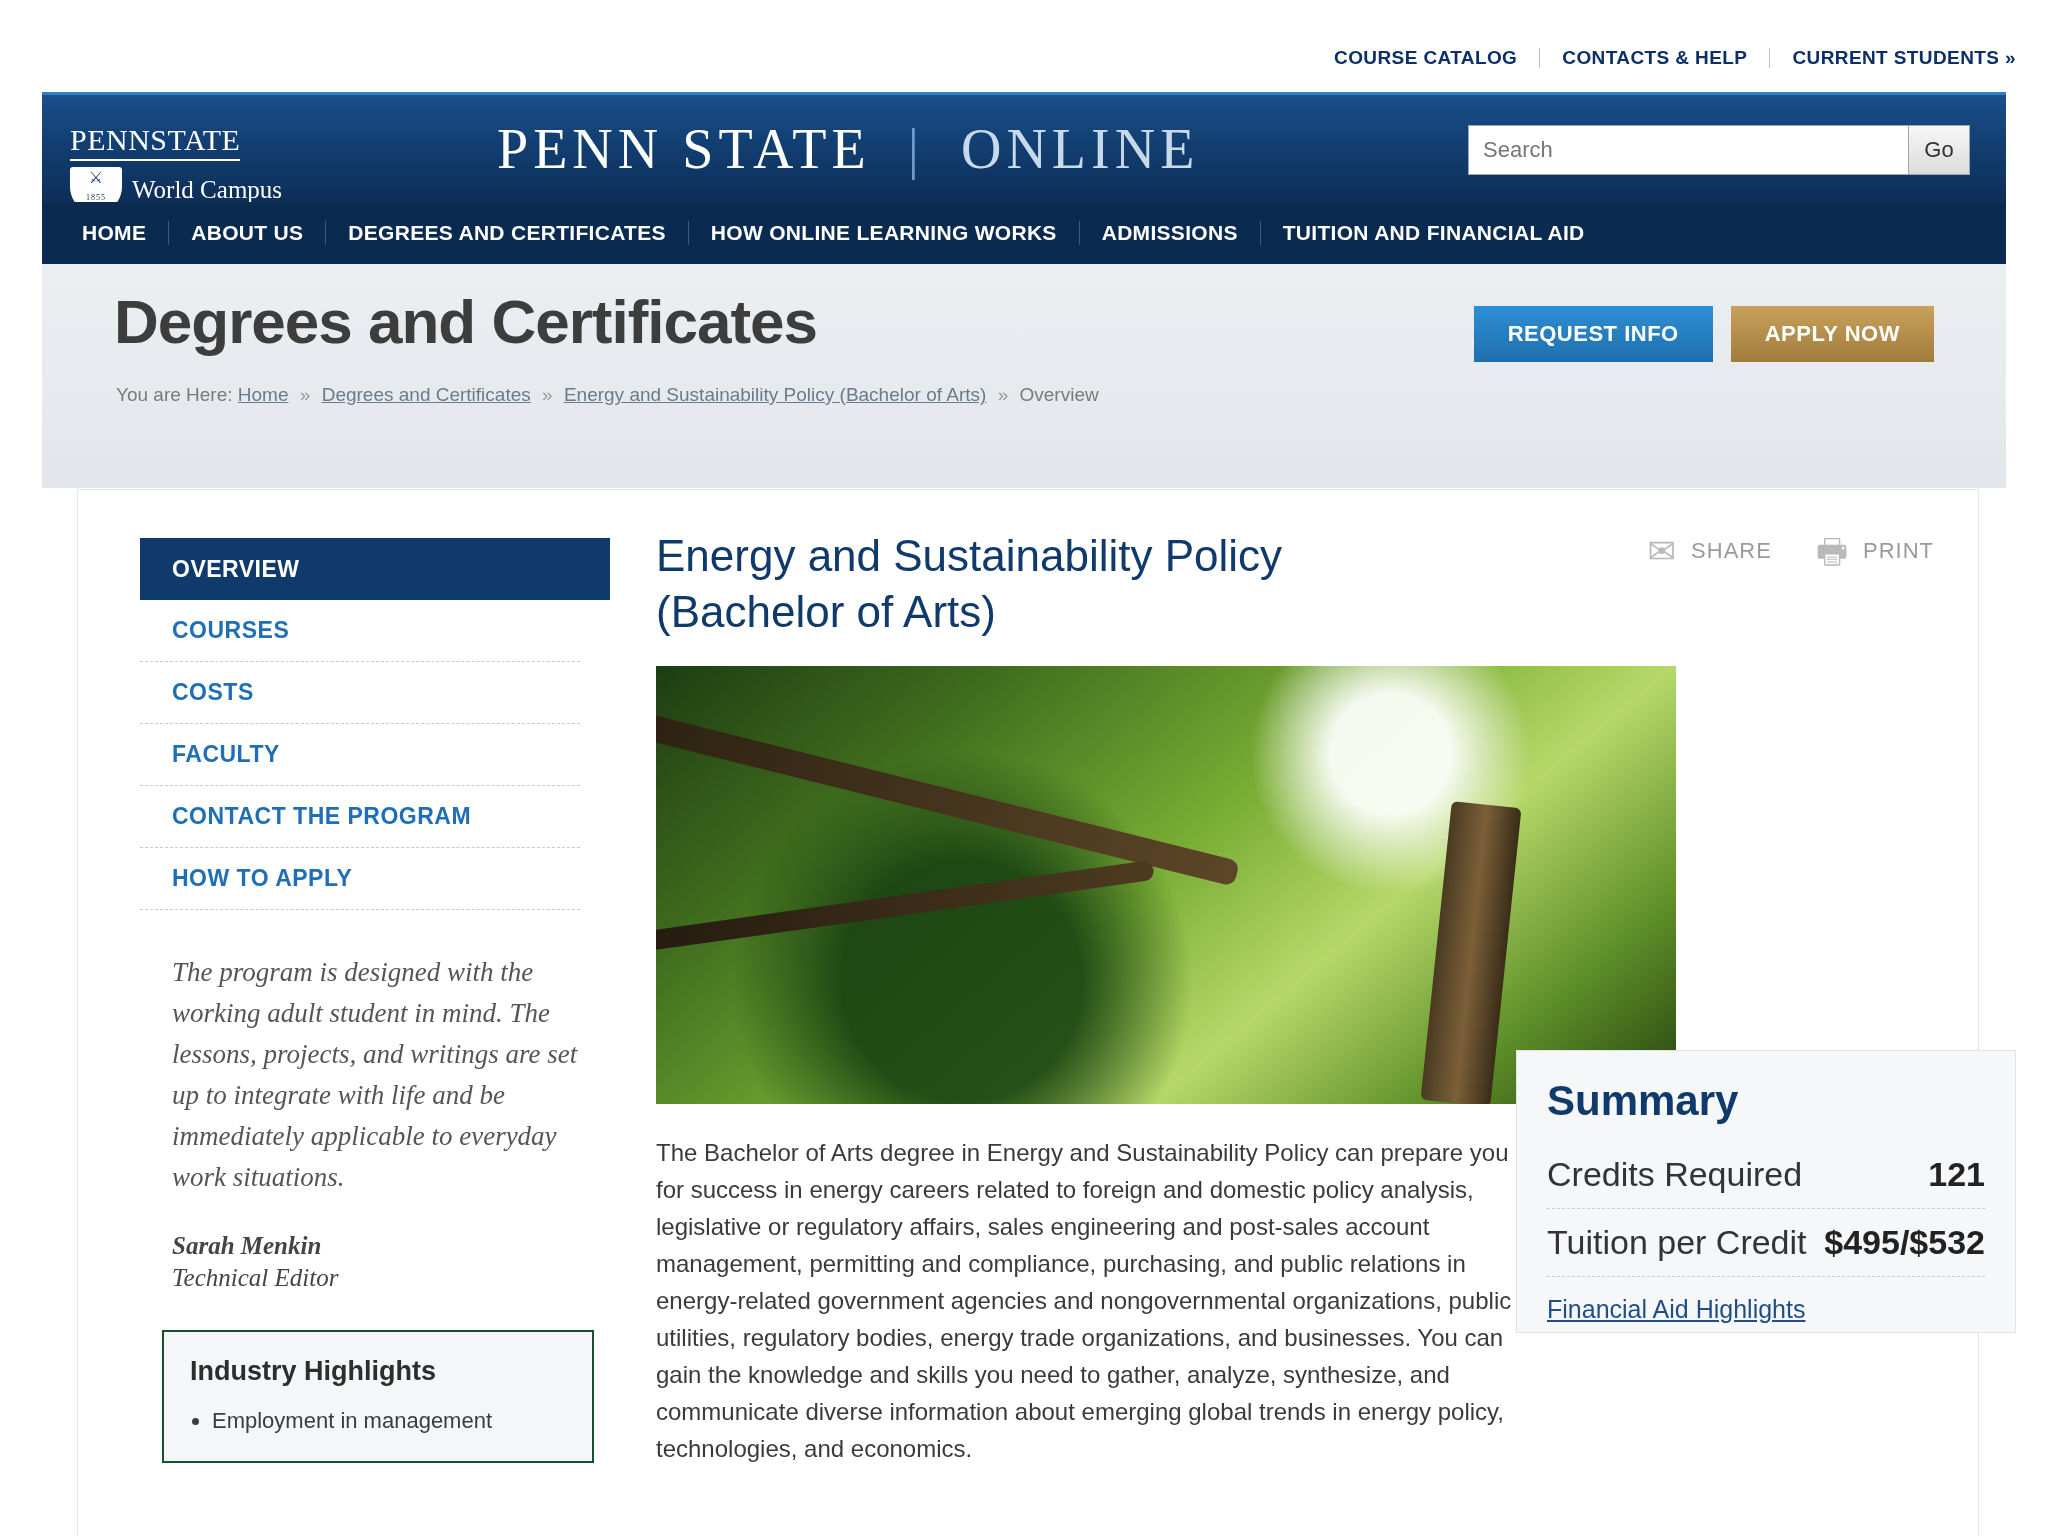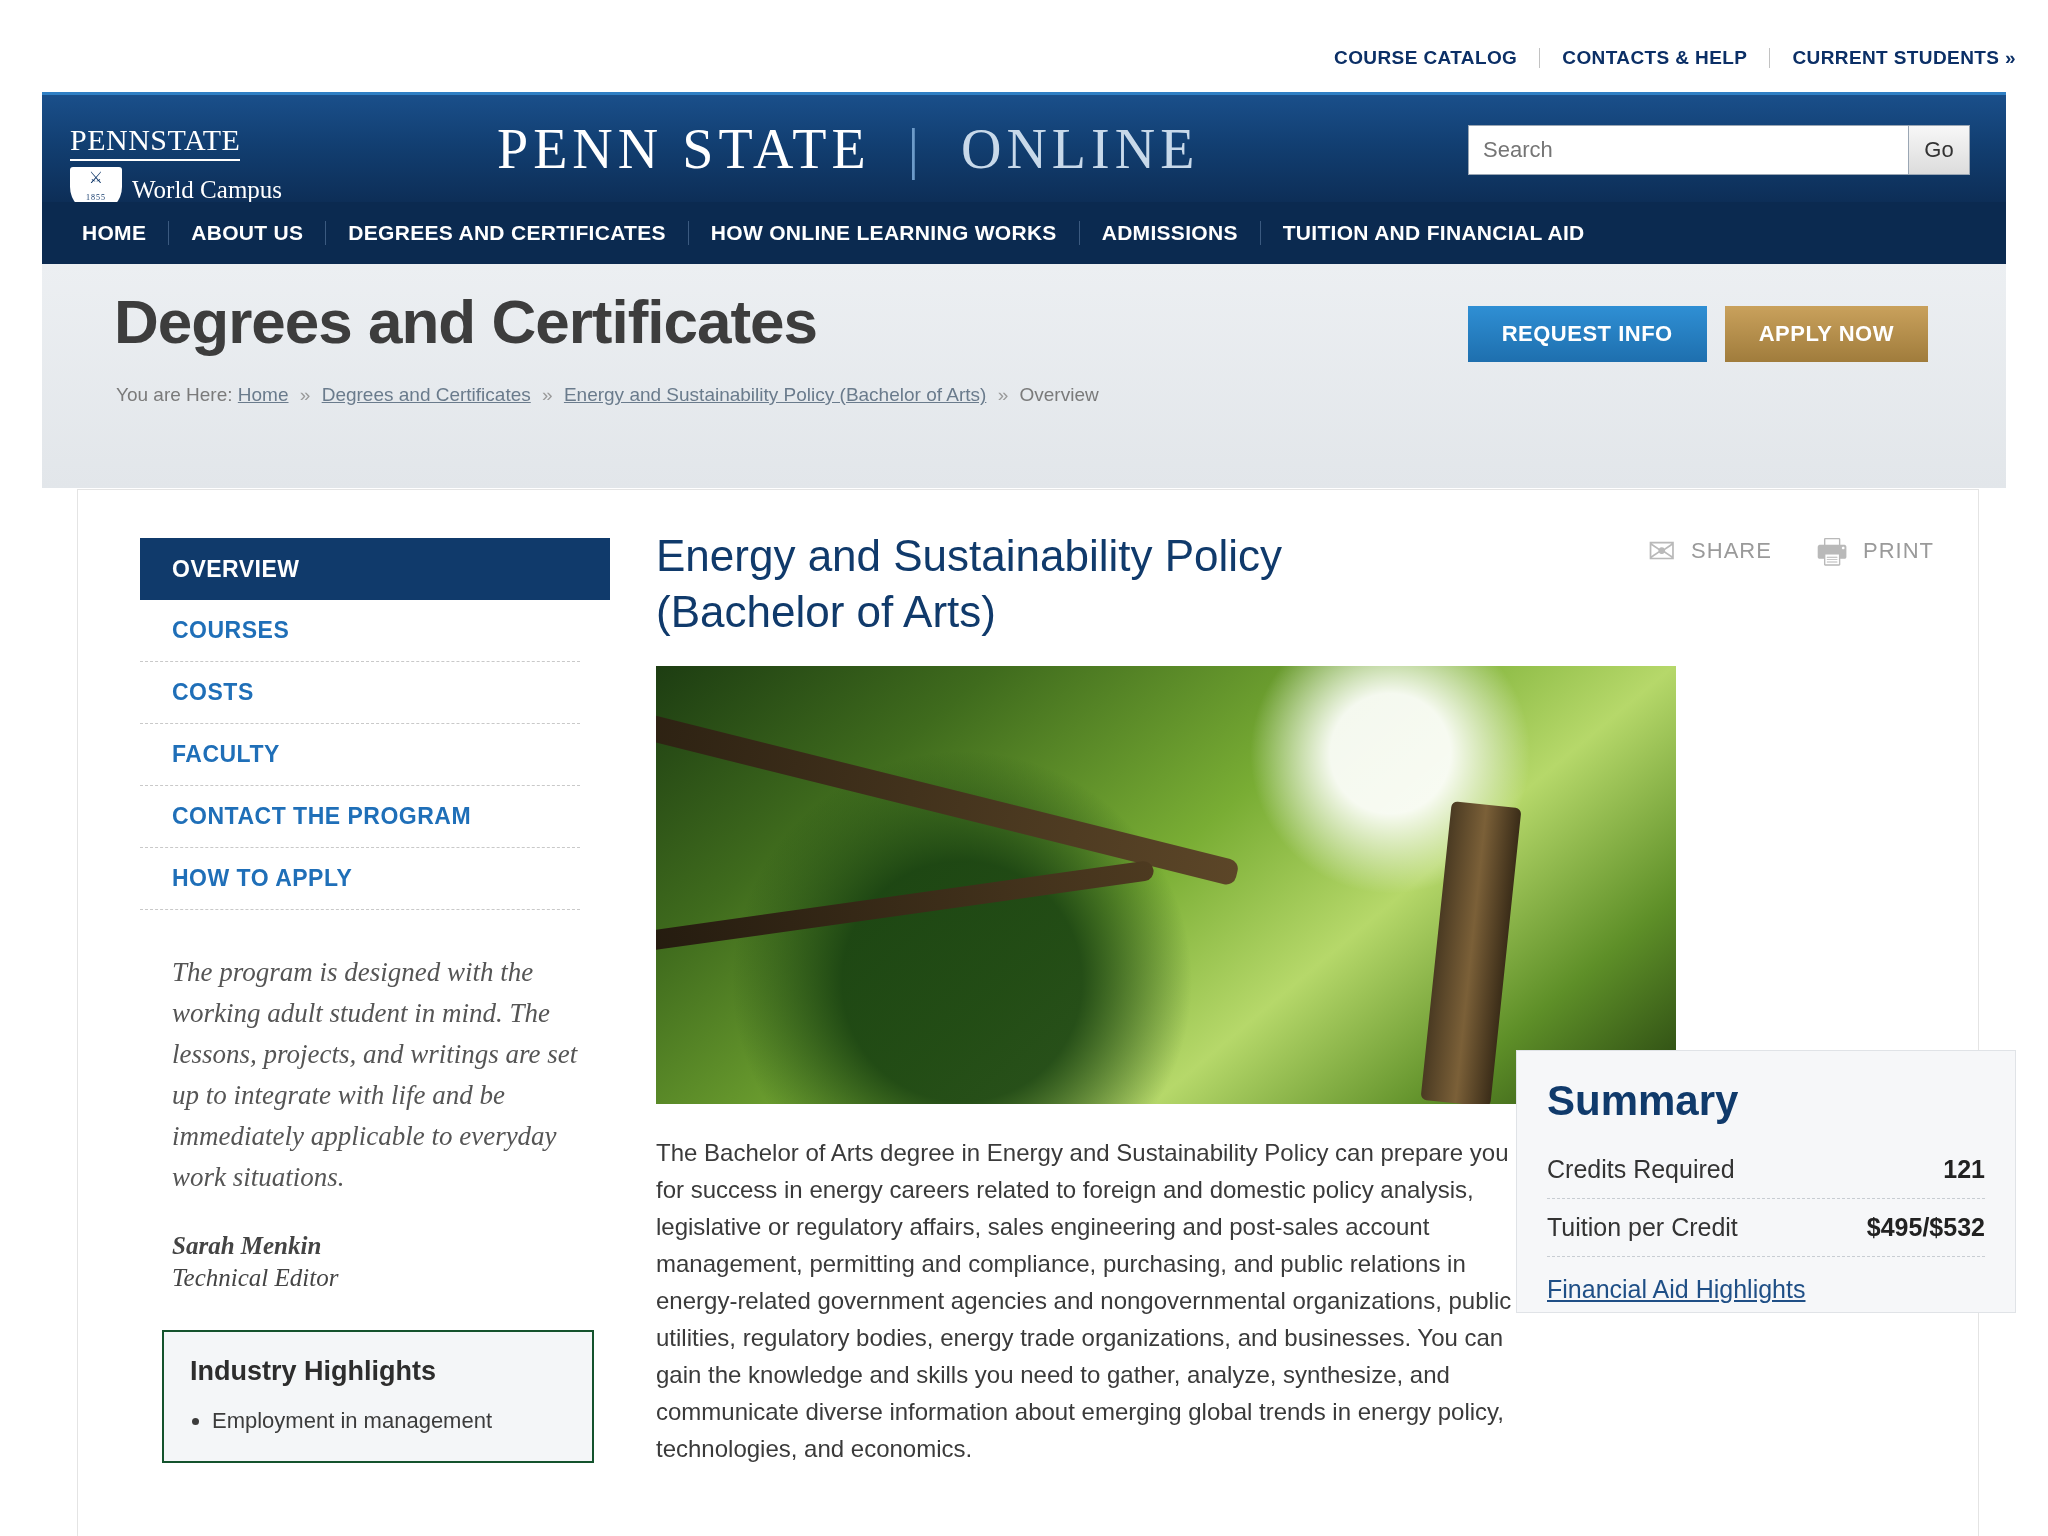--- a/index.html
+++ b/index.html
@@ -82,21 +82,21 @@
 
   
   .heading-band {
     position:absolute; left:42px; top:264px; width:1964px; height:224px;
     background:linear-gradient(180deg,#eceff2 0%, #e2e6ea 100%);
   }
   .page-title {
     position:absolute; left:72px; top:22px;
     font-size:62px; font-weight:bold; color:#3d3d3d; letter-spacing:-1px;
   }
-  .cta-wrap { position:absolute; right:78px; top:42px; display:flex; gap:18px; }
+  .cta-wrap { position:absolute; right:72px; top:42px; display:flex; gap:18px; }
   .btn {
     height:56px; padding:0 34px; border:none; color:#ffffff;
     font-size:22px; font-weight:bold; letter-spacing:0.5px; cursor:pointer;
     display:flex; align-items:center; justify-content:center;
   }
   .btn-request { background:linear-gradient(180deg,#2f8fd4,#1e6fae); }
   .btn-apply { background:linear-gradient(180deg,#c9a15c,#a07c3c); }
 
   .breadcrumb {
     position:absolute; left:74px; top:120px; font-size:19px; color:#7a7a7a;
@@ -178,21 +178,21 @@
   .tool .glyph { font-size:34px; color:#b9b9b9; line-height:34px; }
 
   
   .summary {
     position:absolute; left:1438px; top:560px; width:500px;
     background:#f6f7f9; border:1px solid #e0e3e7; padding:26px 30px 8px 30px;
   }
   .summary h2 { margin:0 0 16px 0; font-size:42px; color:#103a6b; }
   .sum-row {
     display:flex; justify-content:space-between; align-items:baseline;
-    padding:14px 0; border-bottom:1px dashed #c8cdd3; font-size:25px; color:#333;
+    padding:14px 0; border-bottom:1px dashed #c8cdd3; font-size:34px; color:#333;
   }
   .sum-row .val { font-weight:bold; color:#222; }
   .sum-link { display:block; padding-top:18px; font-size:25px; color:#1f4f86; text-decoration:underline; }
 </style>
 </head>
 <body>
 
 <div class="page">
 
   <div class="utility-bar">

